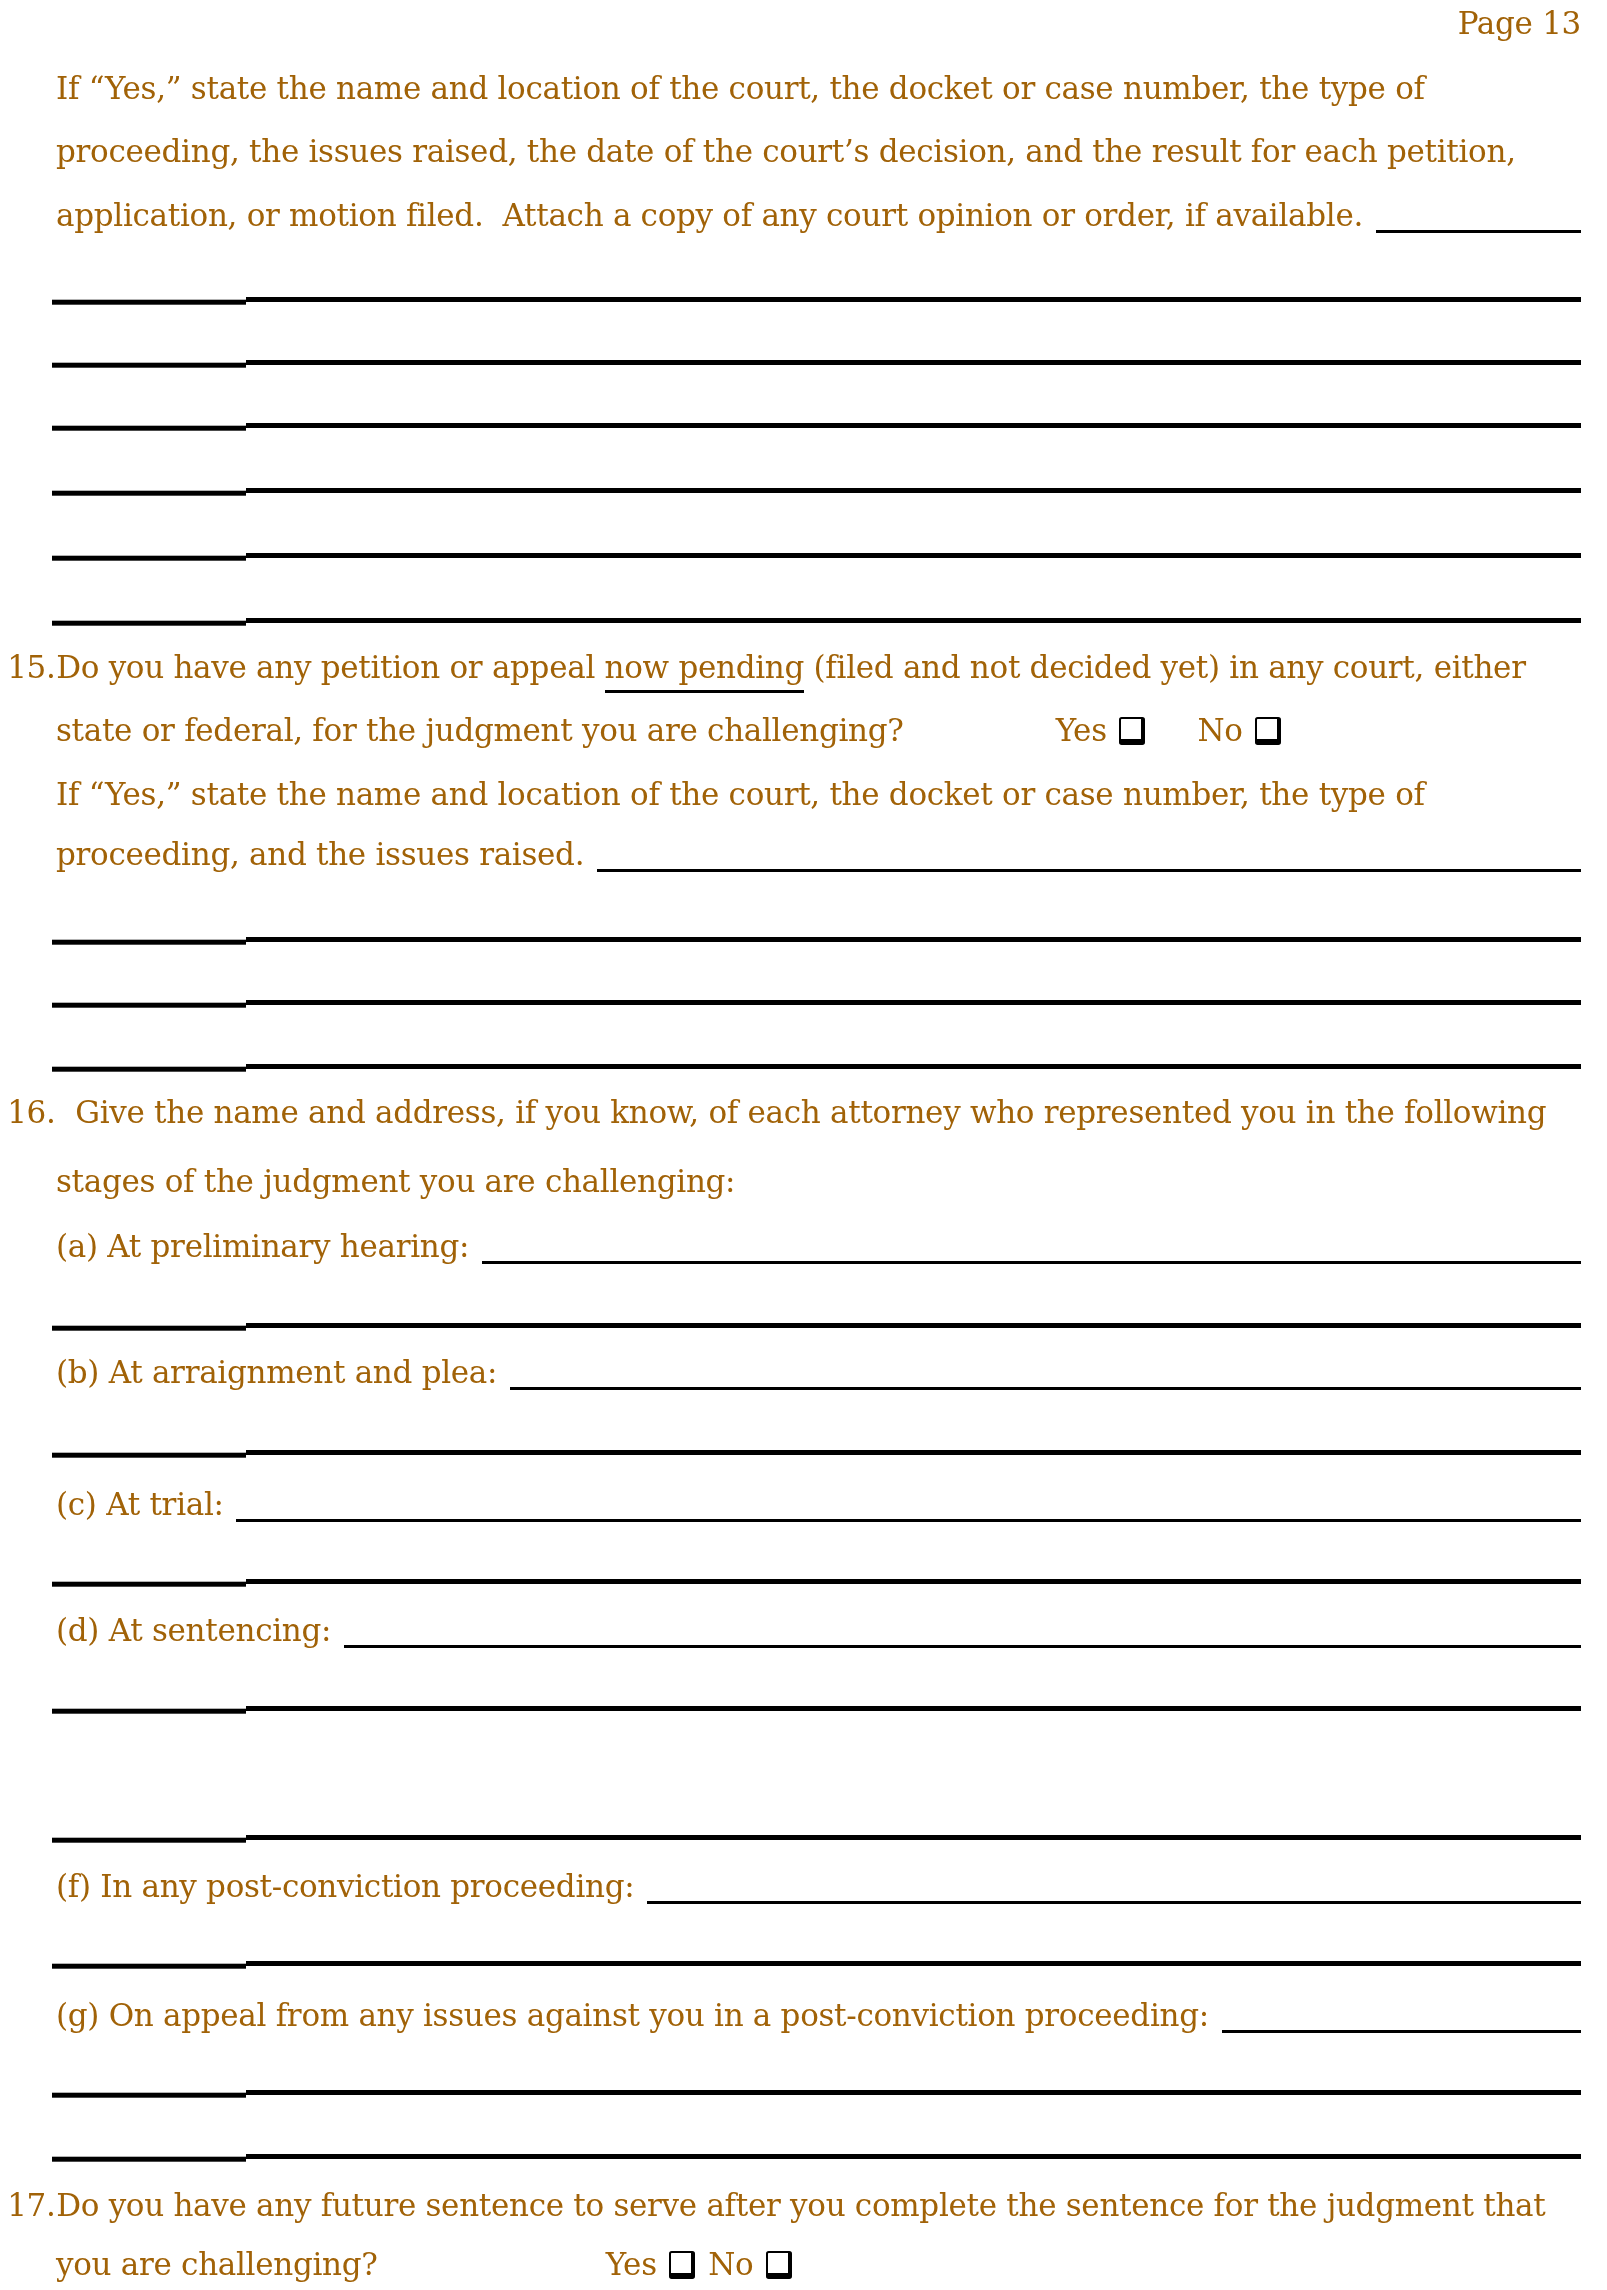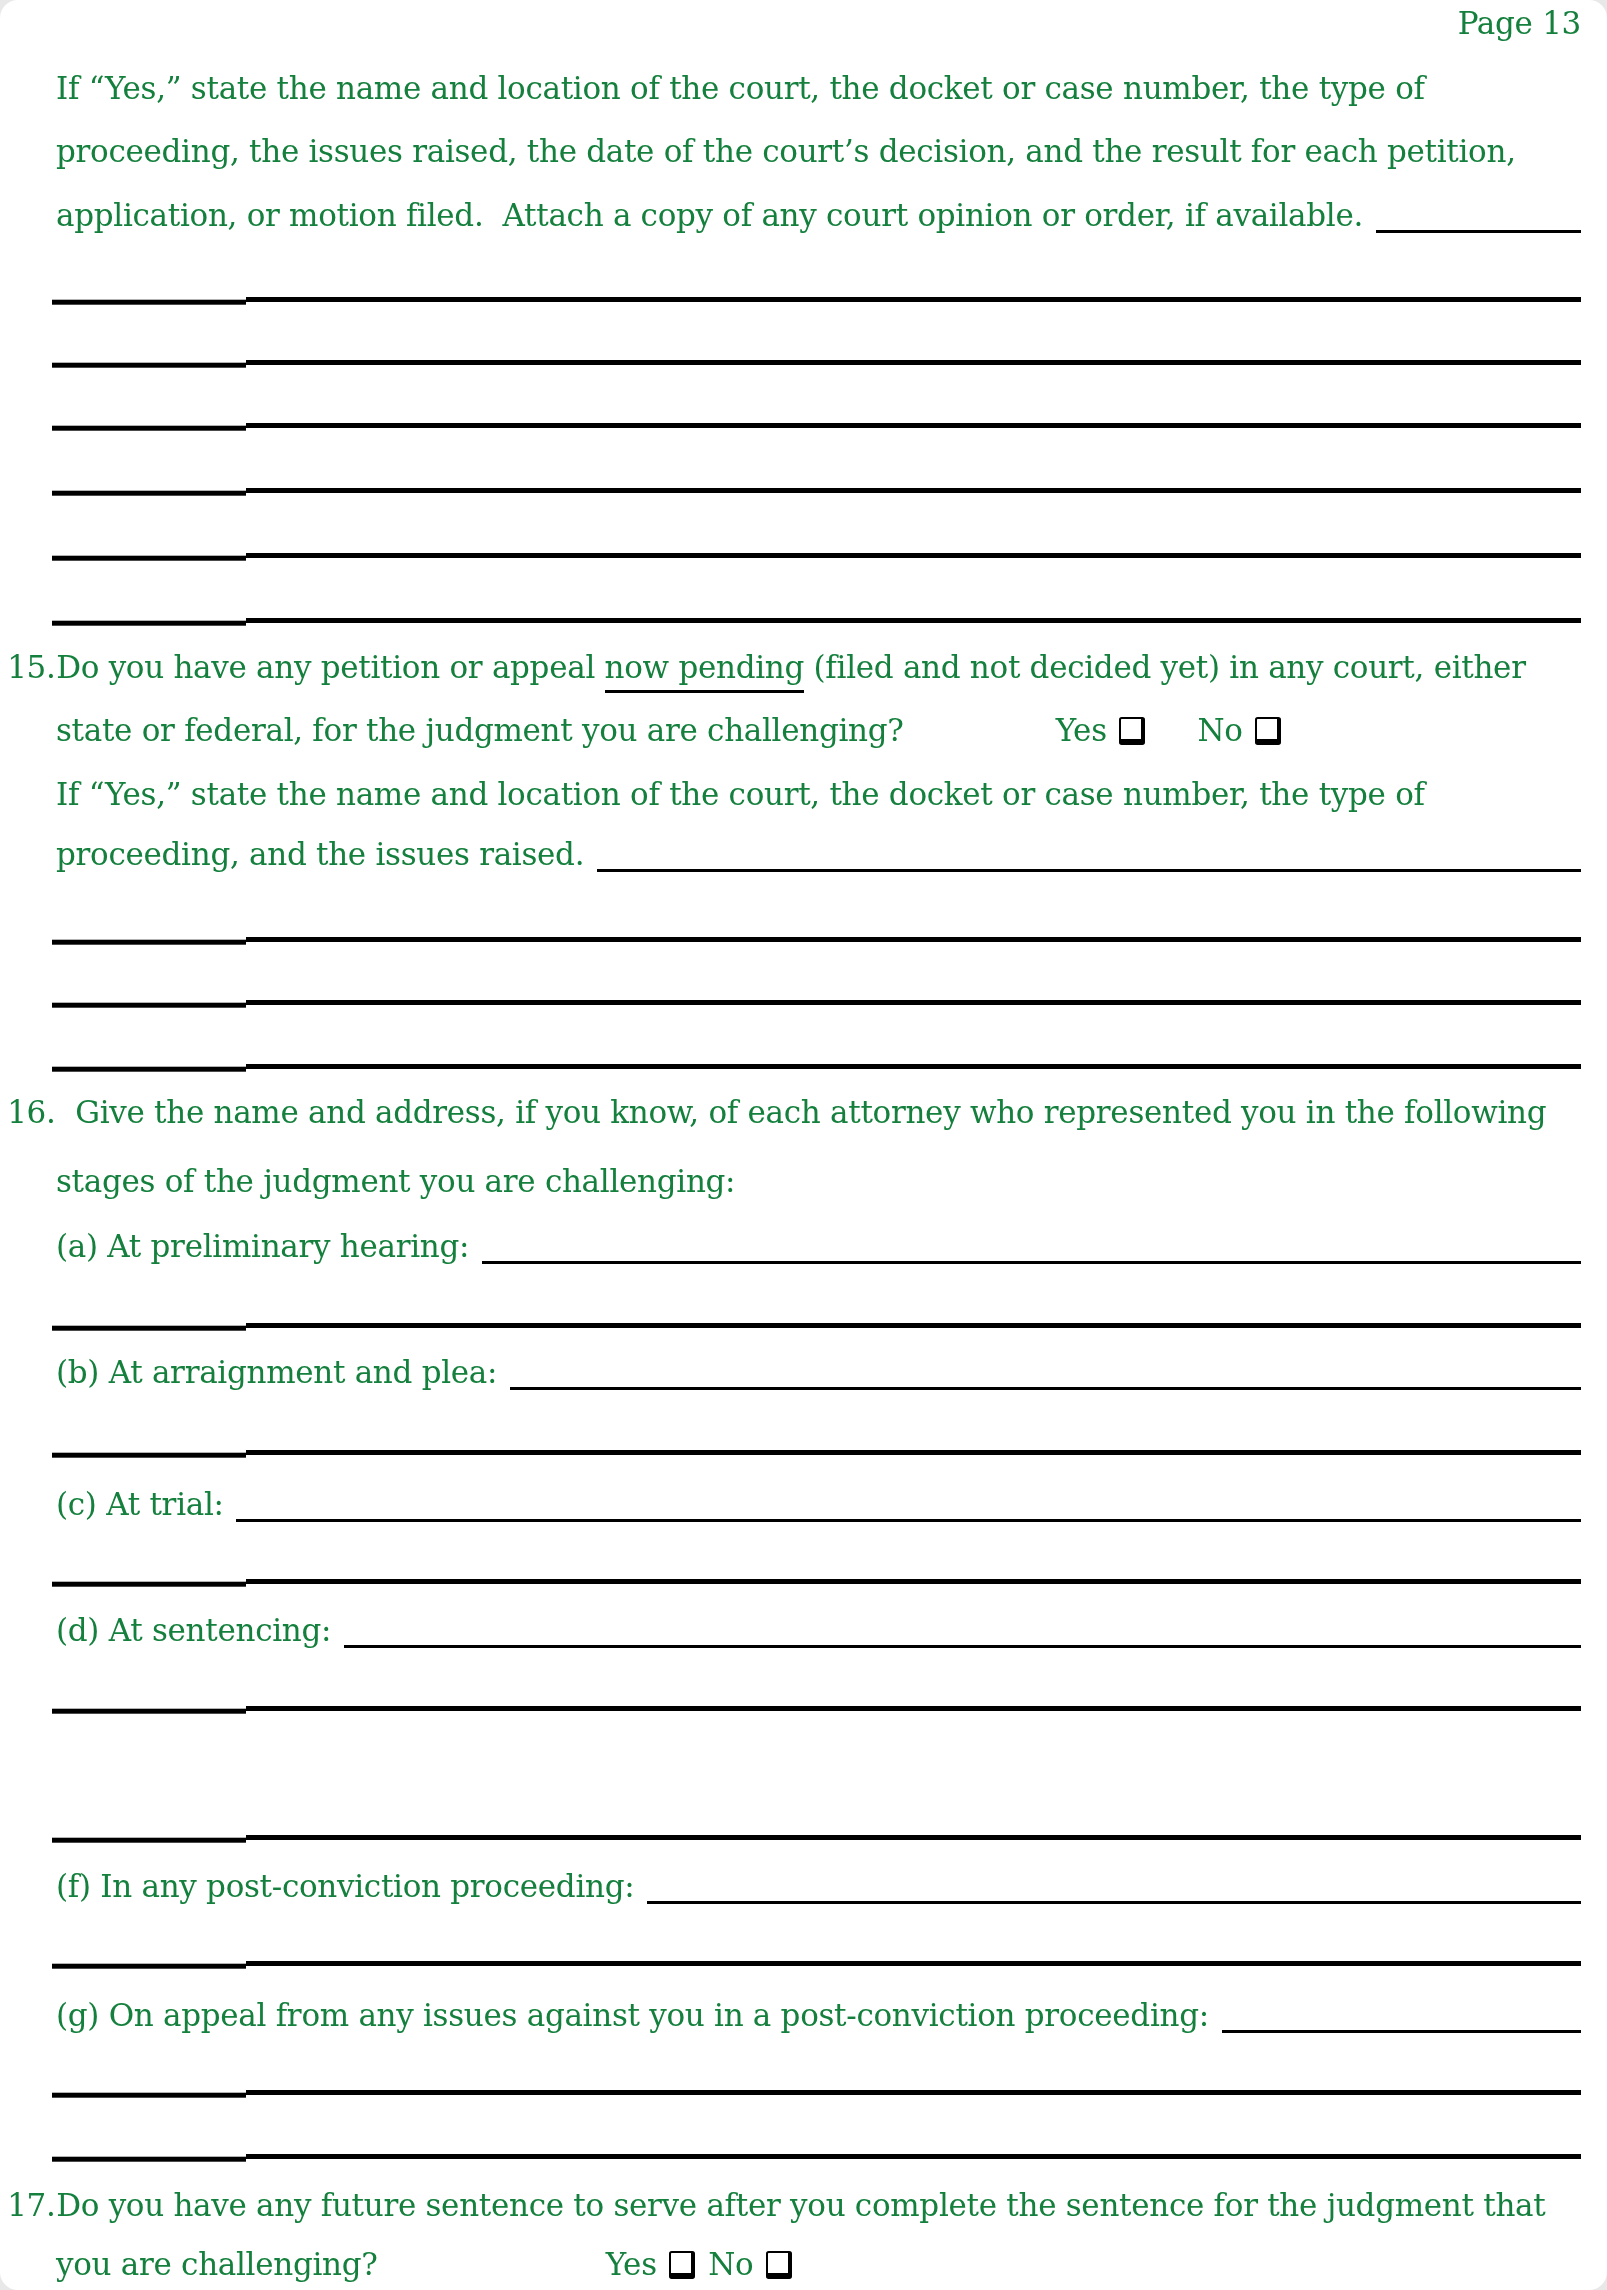--- a/index.html
+++ b/index.html
@@ -1,23 +1,22 @@
 <!DOCTYPE html>
 <html style="font-size:14.5px"><head>
 <meta charset="utf-8">
 <style>
   html,body{margin:0;padding:0;background:#e8e8e8;}
   #page{
     position:relative;
     width:1607px;height:2290px;
     background:#ffffff;
-    color:#15803d;
+    color:#a16207;
     font-family:"DejaVu Serif","Liberation Serif",serif;
     overflow:hidden;
-    border-radius:18px;
   }
   .row{
     position:absolute;left:56px;right:26px;height:43px;
     display:flex;align-items:flex-end;
   }
   .row.numbered{left:7.2px;}
   .num{flex:0 0 49px;white-space:pre;font-size:31px;line-height:43px;letter-spacing:-0.3px;}
   .txt{white-space:pre;font-size:31px;line-height:43px;letter-spacing:-0.3px;}
   .right{justify-content:flex-end;}
   .uline{border-bottom:3.6px solid #000;padding-bottom:5px;}

